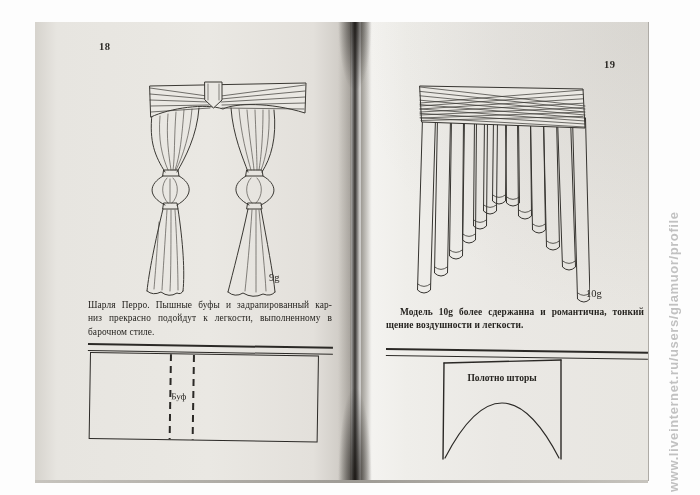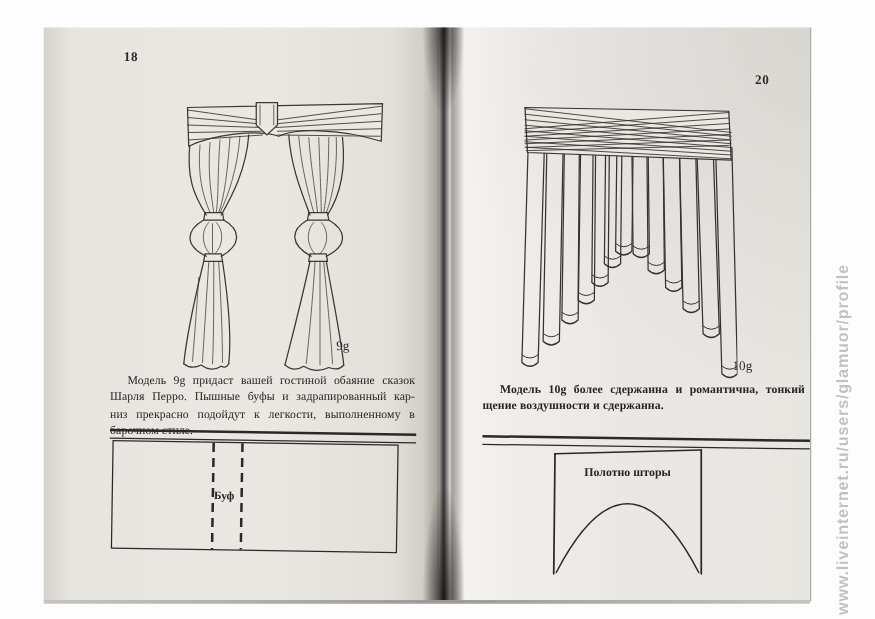--- a/index.html
+++ b/index.html
@@ -14,42 +14,42 @@
   .spine::after{content:"";position:absolute;bottom:0;left:0;width:100%;height:95px;background:radial-gradient(ellipse at 50% 100%,rgba(18,15,12,.75),transparent 70%);}
   .book-edge-bottom{position:absolute;left:0;bottom:-2px;width:613px;height:3px;background:linear-gradient(to right,#c7c4be,#9d9a94 52%,#c7c4be);}
   .pagenum{position:absolute;font-weight:bold;font-size:10.5px;color:#2c2a26;letter-spacing:.5px;}
   .figlabel{position:absolute;font-size:10.5px;color:#2c2a26;font-family:Liberation Serif, serif;}
   .para{position:absolute;font-size:9.4px;line-height:13.4px;color:#262420;letter-spacing:.1px;}
   .jline{text-align:justify;text-align-last:justify;}
   .indent{text-indent:14px;}
   .rule{position:absolute;height:5px;border-top:2px solid #2b2926;border-bottom:1px solid #2b2926;}
   .diag-left{position:absolute;border:1.6px solid #2b2926;transform:rotate(0.9deg);transform-origin:left top;}
   .dash{position:absolute;top:0;bottom:0;width:1.5px;background:repeating-linear-gradient(to bottom,#2b2926 0 7px,transparent 7px 12px);}
-  .buf-label{position:absolute;font-weight:bold;font-size:9px;color:#262420;}
+  .buf-label{position:absolute;font-weight:normal;font-size:9px;color:#262420;}
   .wm{position:absolute;left:666px;top:0;width:32px;height:492px;writing-mode:vertical-rl;transform:rotate(180deg);font-family:"Liberation Sans","DejaVu Sans",sans-serif;font-weight:bold;font-size:13px;letter-spacing:.6px;color:rgba(190,190,190,.95);text-shadow:0 0 2px #ffffff,0 0 1px #ffffff;white-space:nowrap;}
   svg{position:absolute;}
   svg path,svg line,svg polyline{vector-effect:non-scaling-stroke;}
 </style>
 </head>
 <body>
 
 <div id="photo">
 
   <div class="book">
 
     <div class="page page-left"></div>
 
     <div class="page page-right"></div>
 
     <div class="spine"></div>
     <div class="book-edge-bottom"></div>
 
     <div class="pagenum" style="left:64px;top:19px;">18</div>
 
-    <div class="pagenum" style="left:569px;top:37px;">20</div>
+    <div class="pagenum" style="left:569px;top:37px;">19</div>
 
     <svg style="left:100px;top:50px;" width="200" height="230" viewBox="0 0 200 230" fill="none" stroke="#3a3833" stroke-width="1" stroke-linecap="round">
 
       <path d="M17,42 C14,70 20,84 30,100"></path>
       <path d="M64,36 C62,64 50,86 42,100"></path>
       <path d="M25,44 C23,68 27,84 33,98" stroke-width="0.6"></path>
       <path d="M33,42 C31,66 34,84 36,98" stroke-width="0.6"></path>
       <path d="M41,40 C39,66 40,84 38,98" stroke-width="0.6"></path>
       <path d="M49,38 C47,64 45,84 40,98" stroke-width="0.6"></path>
       <path d="M57,37 C55,62 48,84 41,98" stroke-width="0.6"></path>
@@ -91,21 +91,20 @@
       <path d="M15,14 L171,11 L170,41 C135,30 100,31 88,37 C70,31 35,36 16,45 Z" fill="#eae8e3"></path>
       <path d="M72,24 L15,16 M72,27 L15,22 M73,30 L15,28 M74,33 L16,34 M75,36 L16,40" stroke-width="0.7"></path>
       <path d="M86,24 L170,13 M86,27 L170,19 M86,30 L170,25 M87,33 L170,31 M87,36 L169,37" stroke-width="0.7"></path>
 
       <path d="M70,10 L87,10 L87,28 L78.5,36 L70,28 Z" fill="#eae8e3"></path>
       <path d="M73,12 L73,28 M84,12 L84,28" stroke-width="0.6"></path>
     </svg>
     <div class="figlabel" style="left:234px;top:250px;">9g</div>
 
     <div class="para" style="left:53px;top:277px;width:244px;">
-      <div class="jline indent">Модель 9g придаст вашей гостиной обаяние сказок</div>
       <div class="jline">Шарля Перро. Пышные буфы и задрапированный кар-</div>
       <div class="jline">низ прекрасно подойдут к легкости, выполненному в</div>
       <div>барочном стиле.</div>
     </div>
 
     <div class="rule" style="left:53px;top:321px;width:245px;transform:rotate(0.9deg);transform-origin:left top;"></div>
 
     <div class="diag-left" style="left:55px;top:330px;width:227px;height:85px;">
       <div class="dash" style="left:79px;"></div>
       <div class="dash" style="left:102px;"></div>
@@ -144,21 +143,21 @@
       </g>
 
       <path d="M15,14 L178,17 L180,56 L17,50 Z" fill="#eae8e3"></path>
       <path d="M15,15 L180,34 M15,19.4 L180,37 M15,23.8 L180,40 M15,28.2 L180,43 M15,32.6 L180,46 M15,37 L180,49 M15,41.4 L180,52 M15,45.8 L180,55" stroke-width="0.7"></path>
       <path d="M178,18 L15,31 M178,22.4 L15,34 M178,26.8 L15,37 M178,31.2 L15,40 M178,35.6 L15,43 M178,40 L16,46 M178,44.4 L16,48.5" stroke-width="0.7"></path>
     </svg>
     <div class="figlabel" style="left:551px;top:266px;">10g</div>
 
     <div class="para" style="left:351px;top:284px;width:258px;font-weight:bold;">
       <div class="jline indent">Модель 10g более сдержанна и романтична, тонкий</div>
-      <div>щение воздушности и сдержанна.</div>
+      <div>щение воздушности и легкости.</div>
     </div>
 
     <div class="rule" style="left:351px;top:326px;width:262px;transform:rotate(0.8deg);transform-origin:left top;"></div>
 
     <svg style="left:405px;top:334px;" width="126" height="112" viewBox="0 0 126 112" fill="none" stroke="#2b2926" stroke-width="1.4" stroke-linecap="round">
       <path d="M4,7 L121,4"></path>
       <path d="M4,7 L3,103"></path>
       <path d="M121,4 L121,103"></path>
       <path d="M5,102 Q62,-8 119,102" stroke-width="1.2"></path>
       <text x="62" y="25" text-anchor="middle" font-size="9.5" font-weight="600" font-family="Liberation Serif, DejaVu Serif, serif" fill="#262420" stroke="none">Полотно шторы</text>

